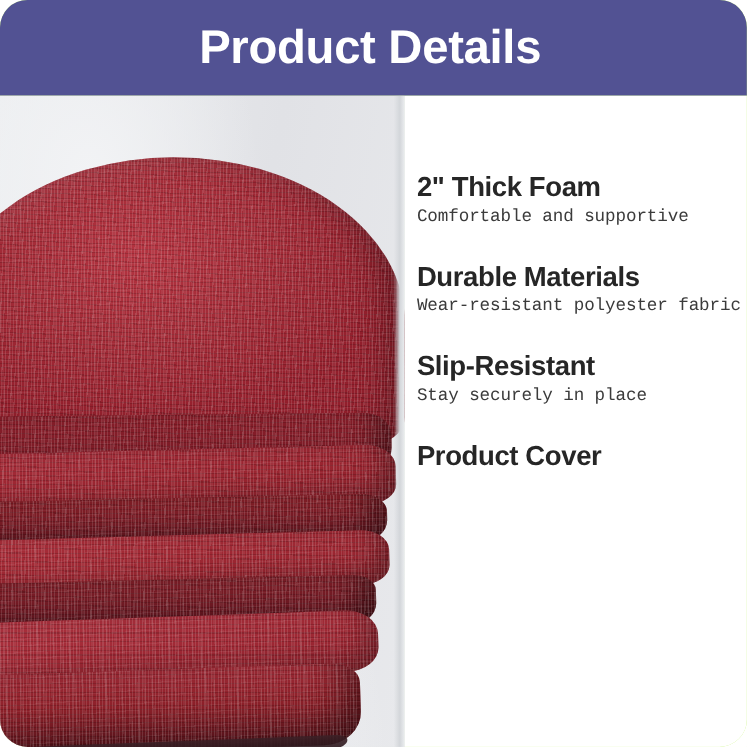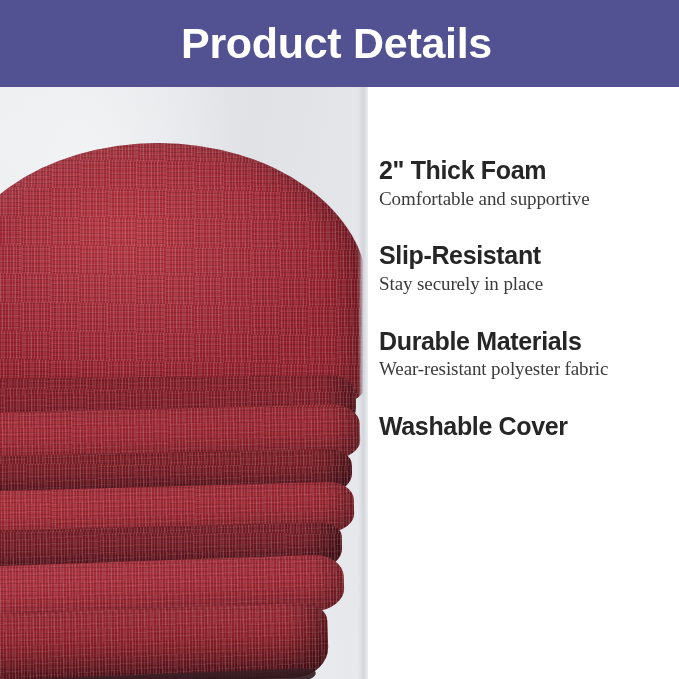--- a/index.html
+++ b/index.html
@@ -9,20 +9,21 @@
   }
   body {
     font-family: "Liberation Sans", sans-serif;
   }
   #page {
     position: relative;
     width: 679px;
     height: 679px;
     overflow: hidden;
     background: #bef264;
+    border-radius: 25px;
   }
 
   
   .header-banner {
     position: absolute;
     left: 0;
     top: 0;
     width: 679px;
     height: 87px;
     background: #525293;
@@ -221,28 +222,28 @@
     font-size: 25px;
     font-weight: bold;
     color: #262626;
     line-height: 1.14;
     letter-spacing: -0.35px;
     margin: 0 0 3px 0;
     white-space: nowrap;
     font-family: "Liberation Sans", sans-serif;
   }
   .feature-desc {
-    font-size: 19px;
+    font-size: 16px;
     font-weight: normal;
     color: #3b3b3b;
     line-height: 1.2;
     letter-spacing: -0.1px;
     margin: 0;
     white-space: nowrap;
-    font-family: Liberation Serif, serif;
+    font-family: Liberation Mono, monospace;
   }
 </style>
 </head>
 <body>
 
 <div id="page">
 
   <div class="header-banner">
     <div class="header-title">Product Details</div>
   </div>
@@ -284,28 +285,28 @@
   </div>
 
   <div class="feature-panel">
 
     <div class="feature-item">
       <p class="feature-title">2" Thick Foam</p>
       <p class="feature-desc">Comfortable and supportive</p>
     </div>
 
     <div class="feature-item">
+      <p class="feature-title">Durable Materials</p>
+      <p class="feature-desc">Wear-resistant polyester fabric</p>
+    </div>
+
+    <div class="feature-item">
       <p class="feature-title">Slip-Resistant</p>
       <p class="feature-desc">Stay securely in place</p>
     </div>
 
     <div class="feature-item">
-      <p class="feature-title">Durable Materials</p>
-      <p class="feature-desc">Wear-resistant polyester fabric</p>
-    </div>
-
-    <div class="feature-item">
-      <p class="feature-title">Washable Cover</p>
+      <p class="feature-title">Product Cover</p>
     </div>
 
   </div>
 
 </div>
 
 </body></html>

